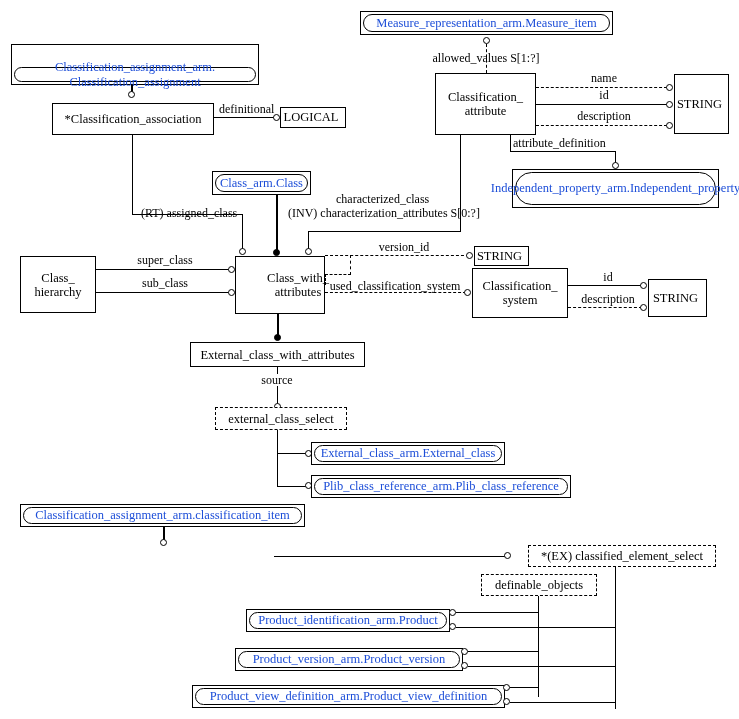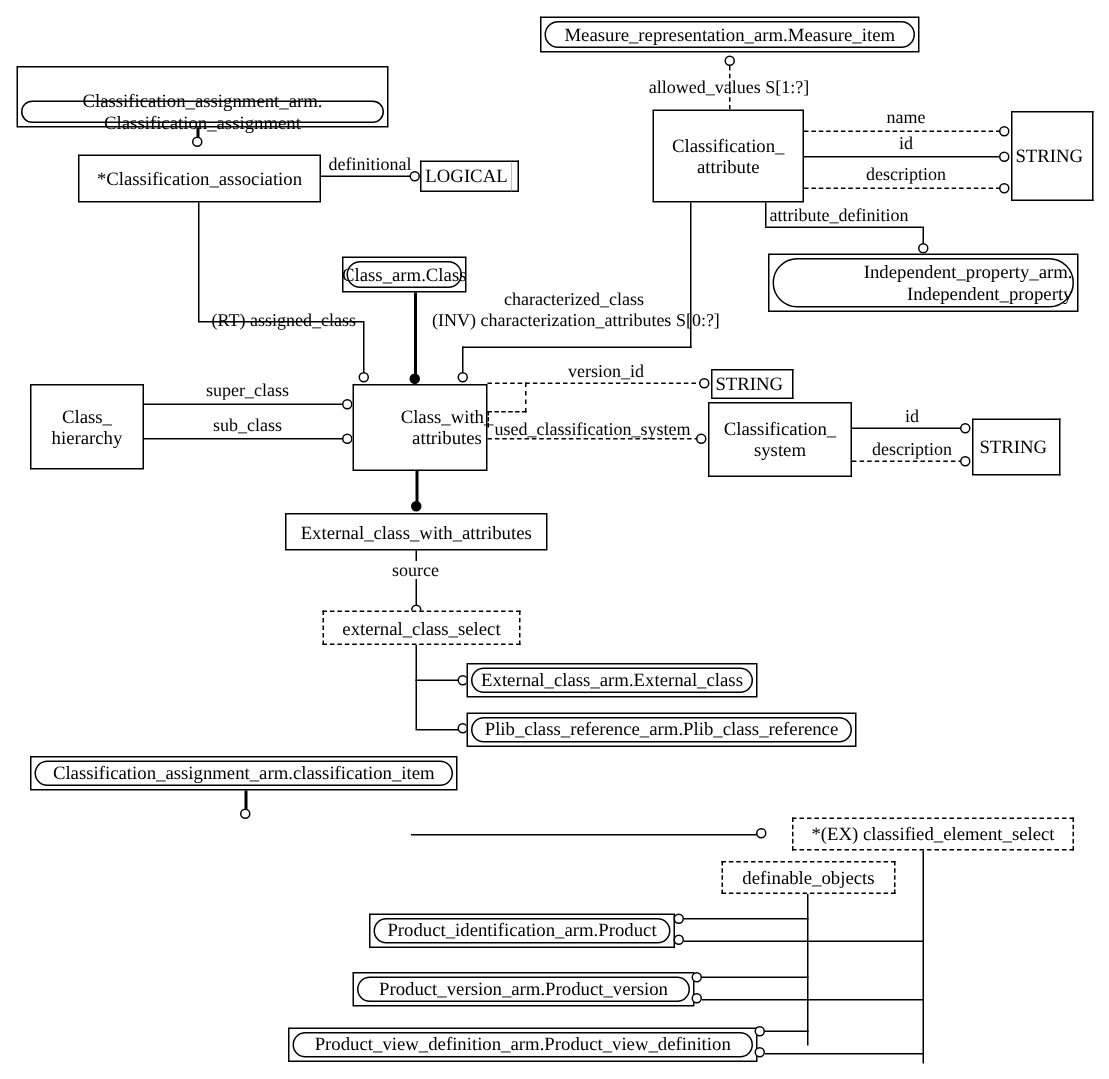--- a/index.html
+++ b/index.html
@@ -10,21 +10,21 @@
   .box{position:absolute;box-sizing:border-box;border:1px solid #000;background:#fff;
        display:flex;align-items:center;justify-content:center;text-align:center;
        font-size:12.5px;line-height:1.12;color:#000;}
   .box.dashed{border:1px dashed #000;}
 
   
   .refbox{position:absolute;box-sizing:border-box;border:1px solid #000;background:#fff;}
   .refbox > .inner{position:absolute;left:2px;top:2px;right:2px;bottom:2px;
        border:1px solid #000;border-radius:999px;background:#fff;
        display:flex;align-items:center;justify-content:center;text-align:center;
-       font-size:12.5px;line-height:1.15;color:#000000;}
+       font-size:12.5px;line-height:1.15;color:#1d4ed8;}
 
   
   .typebox{position:absolute;box-sizing:border-box;border:1px solid #000;background:#fff;
        display:flex;align-items:center;justify-content:center;
        font-size:12.5px;color:#000;}
   .typebox:after{content:"";position:absolute;top:-1px;bottom:-1px;right:-5px;
        width:4px;border:1px solid #000;border-left:none;background:#fff;}
 
   
   .h{position:absolute;height:0;border-top:1px solid #000;}
@@ -76,21 +76,21 @@
   <div class="circ" style="left:666px;top:122px;"></div>
   <div class="lbl c" style="left:604px;top:110px;">description</div>
 
   <div class="lbl" style="left:513px;top:137px;">attribute_definition</div>
   <div class="v" style="left:510px;top:135px;height:16px;"></div>
   <div class="h" style="left:510px;top:151px;width:105px;"></div>
   <div class="v" style="left:615px;top:151px;height:12px;"></div>
   <div class="circ" style="left:612px;top:162px;"></div>
 
   <div class="refbox" style="left:512px;top:169px;width:207px;height:39px;">
-    <div class="inner" style="flex-direction:column;align-items:flex-end;">
+    <div class="inner" style="flex-direction:row;">
       <span>Independent_property_arm.</span>
       <span>Independent_property</span>
     </div>
   </div>
 
   <div class="v" style="left:460px;top:135px;height:97px;"></div>
   <div class="h" style="left:308px;top:231px;width:153px;"></div>
   <div class="v" style="left:308px;top:231px;height:18px;"></div>
   <div class="circ" style="left:305px;top:248px;"></div>
 
@@ -117,21 +117,21 @@
   <div class="typebox" style="left:280px;top:107px;width:62px;height:21px;">
     <span>LOGICAL</span>
   </div>
 
   <div class="v" style="left:132px;top:135px;height:79px;"></div>
   <div class="h" style="left:132px;top:214px;width:110px;"></div>
   <div class="v" style="left:242px;top:214px;height:35px;"></div>
   <div class="circ" style="left:239px;top:248px;"></div>
   <div class="lbl" style="left:141px;top:207px;">(RT) assigned_class</div>
 
-  <div class="refbox" style="left:228px;top:171px;width:83px;height:24px;">
+  <div class="refbox" style="left:212px;top:171px;width:99px;height:24px;">
     <div class="inner">Class_arm.Class</div>
   </div>
   <div class="v thick" style="left:276px;top:195px;height:57px;"></div>
   <div class="circ filled" style="left:273px;top:249px;"></div>
 
   <div class="box" style="left:20px;top:256px;width:76px;height:57px;flex-direction:column;">
     <span>Class_</span>
     <span>hierarchy</span>
   </div>
 

